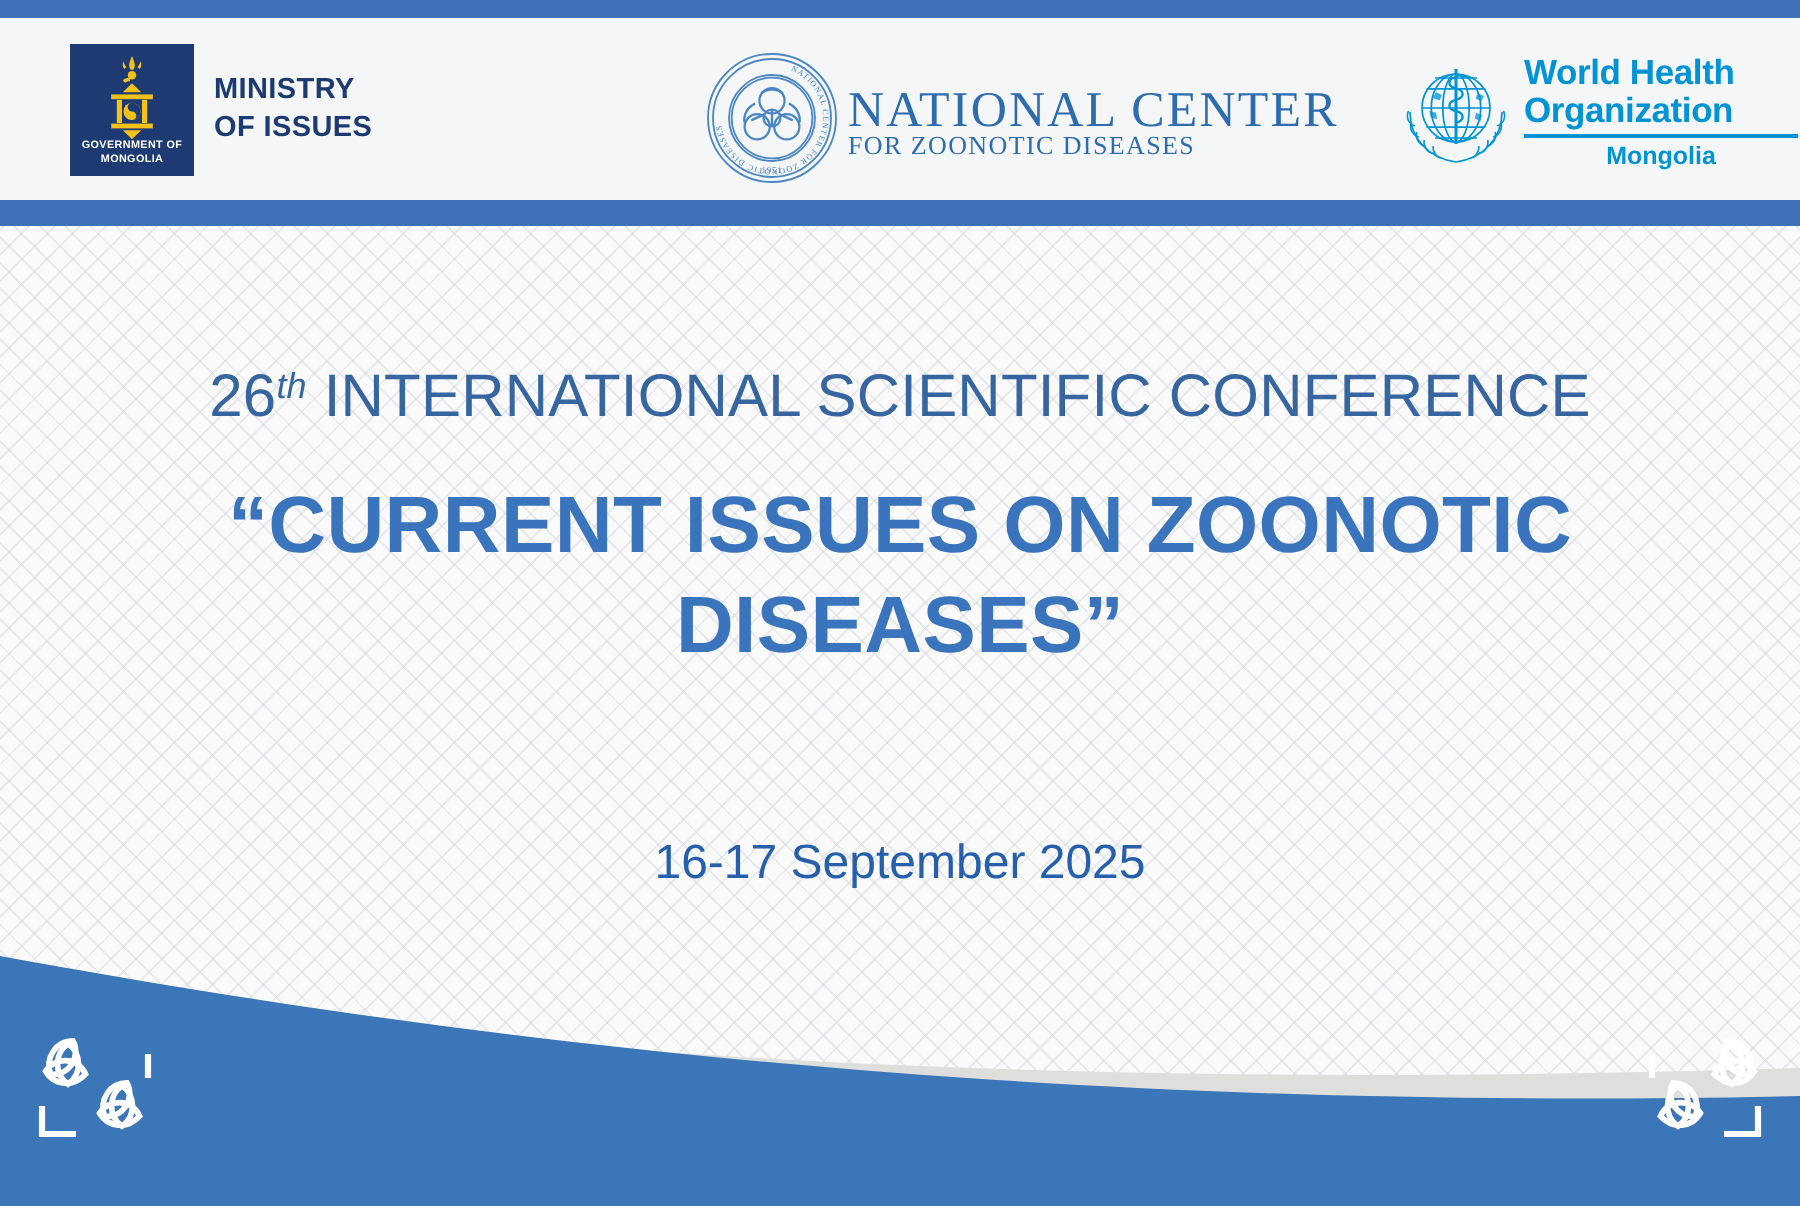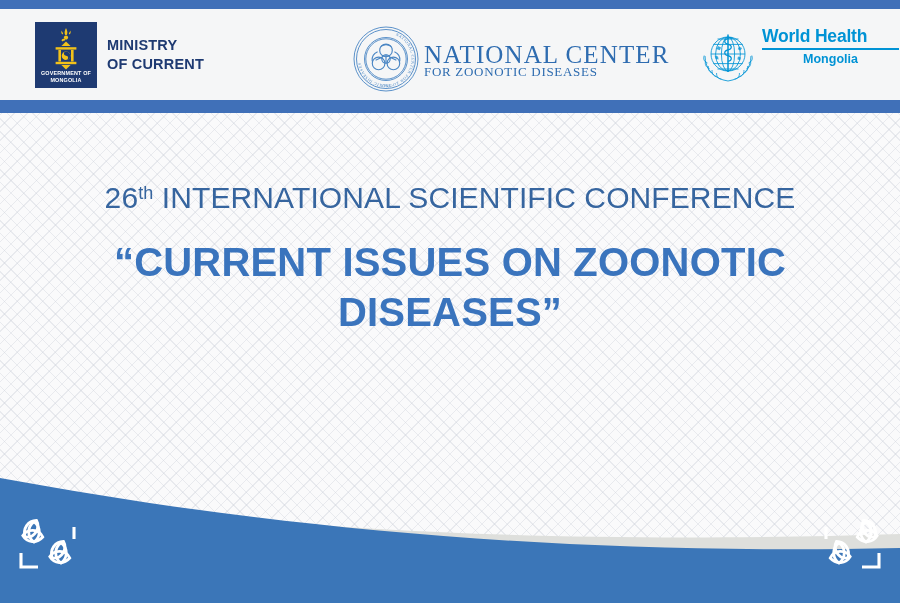--- a/index.html
+++ b/index.html
@@ -177,20 +177,21 @@
   .conf-line {
     color: #36659f;
     font-size: 30px;
     line-height: 36px;
     letter-spacing: 0.1px;
     white-space: nowrap;
   }
   .conf-line .ord {
     font-size: 18px;
     vertical-align: 9px;
+    font-style: italic;
   }
   .conf-theme {
     margin-top: 21px;
     color: #3a74bd;
     font-size: 40px;
     font-weight: bold;
     line-height: 50px;
     letter-spacing: 0.2px;
     padding: 0 68px;
   }
@@ -266,21 +267,21 @@
               </g>
             </svg>
           </div>
           <div class="moh-crest-text">
             <div>GOVERNMENT OF</div>
             <div>MONGOLIA</div>
           </div>
         </div>
         <div class="moh-name">
           <div>MINISTRY</div>
-          <div>OF CURRENT</div>
+          <div>OF ISSUES</div>
         </div>
       </div>
 
       <div class="nczd-logo">
         <div class="nczd-seal">
           <svg width="68" height="68" viewBox="0 0 68 68" aria-hidden="true">
             <g fill="none" stroke="#4a86c4" stroke-width="0.9">
               <circle cx="34" cy="34" r="32"></circle>
               <circle cx="34" cy="34" r="29.5"></circle>
               <circle cx="34" cy="34" r="21.5"></circle>
@@ -359,20 +360,21 @@
             </g>
             <g stroke="#0093d5" fill="none" stroke-width="1.15">
               <path d="M28 9.5 C23.6 10.5 23.6 14.2 28 15.2 C32.4 16.2 32.4 19.9 28 20.9
                        C23.6 21.9 23.6 25.6 28 26.6 C32.4 27.6 32.4 31.3 28 32.3"></path>
               <path d="M28 9.5 C29.6 8 31.6 8.4 32.2 10"></path>
             </g>
           </svg>
         </div>
         <div class="who-text">
           <div class="who-title">World Health</div>
+          <div class="who-title">Organization</div>
           <div class="who-rule"></div>
           <div class="who-country">Mongolia</div>
         </div>
       </div>
 
     </div>
   </div>
 
   <div class="header-divider"></div>
 
@@ -381,20 +383,21 @@
     <div class="text-block">
       <div class="conf-line"><span>26</span><span class="ord">th</span><span> INTERNATIONAL SCIENTIFIC CONFERENCE</span></div>
 
       <div class="conf-theme">
         <div>“CURRENT ISSUES ON ZOONOTIC</div>
         <div>DISEASES”</div>
       </div>
     </div>
 
     <div class="meta-block">
+      <div>16-17 September 2025</div>
     </div>
 
   </div>
 
   <div class="waves">
     <svg width="900" height="135" viewBox="0 0 900 135" preserveAspectRatio="none" aria-hidden="true">
       <path d="M0,22 C240,58 520,78 900,66 L900,135 L0,135 Z" fill="#dedfdc"></path>
       <path d="M0,10 C250,56 540,88 900,80 L900,135 L0,135 Z" fill="#3b76b8"></path>
     </svg>
   </div>

